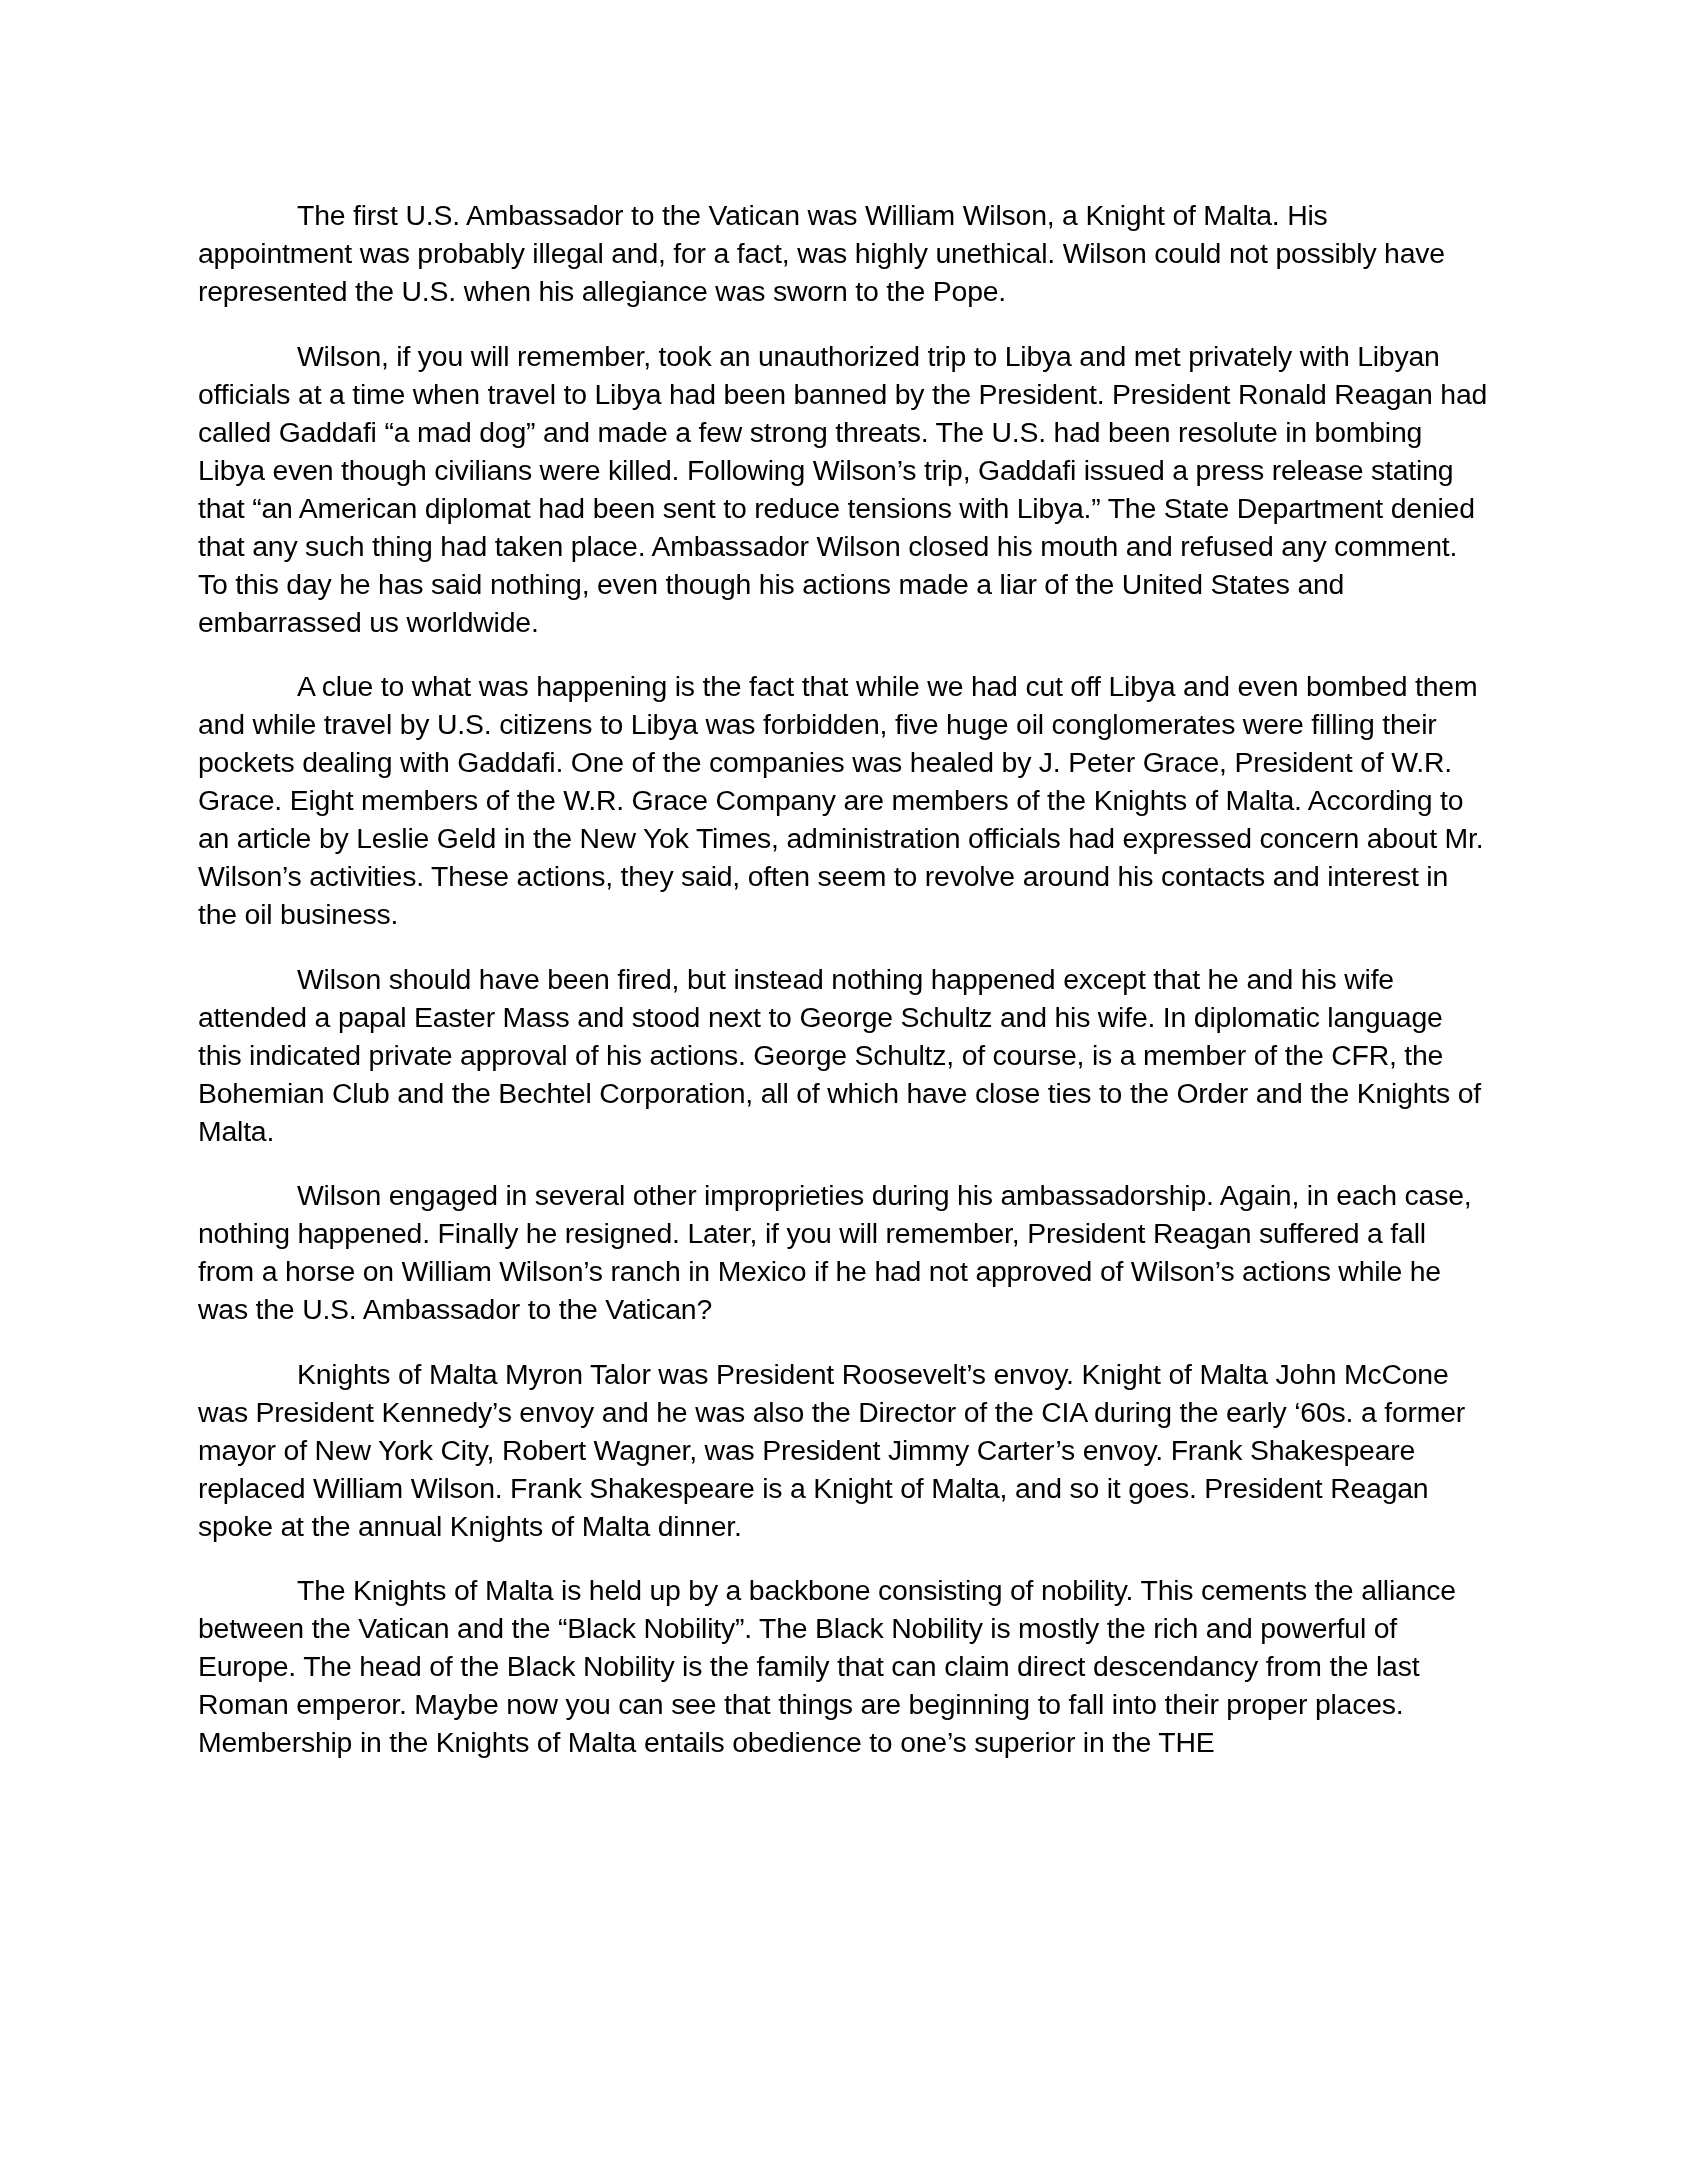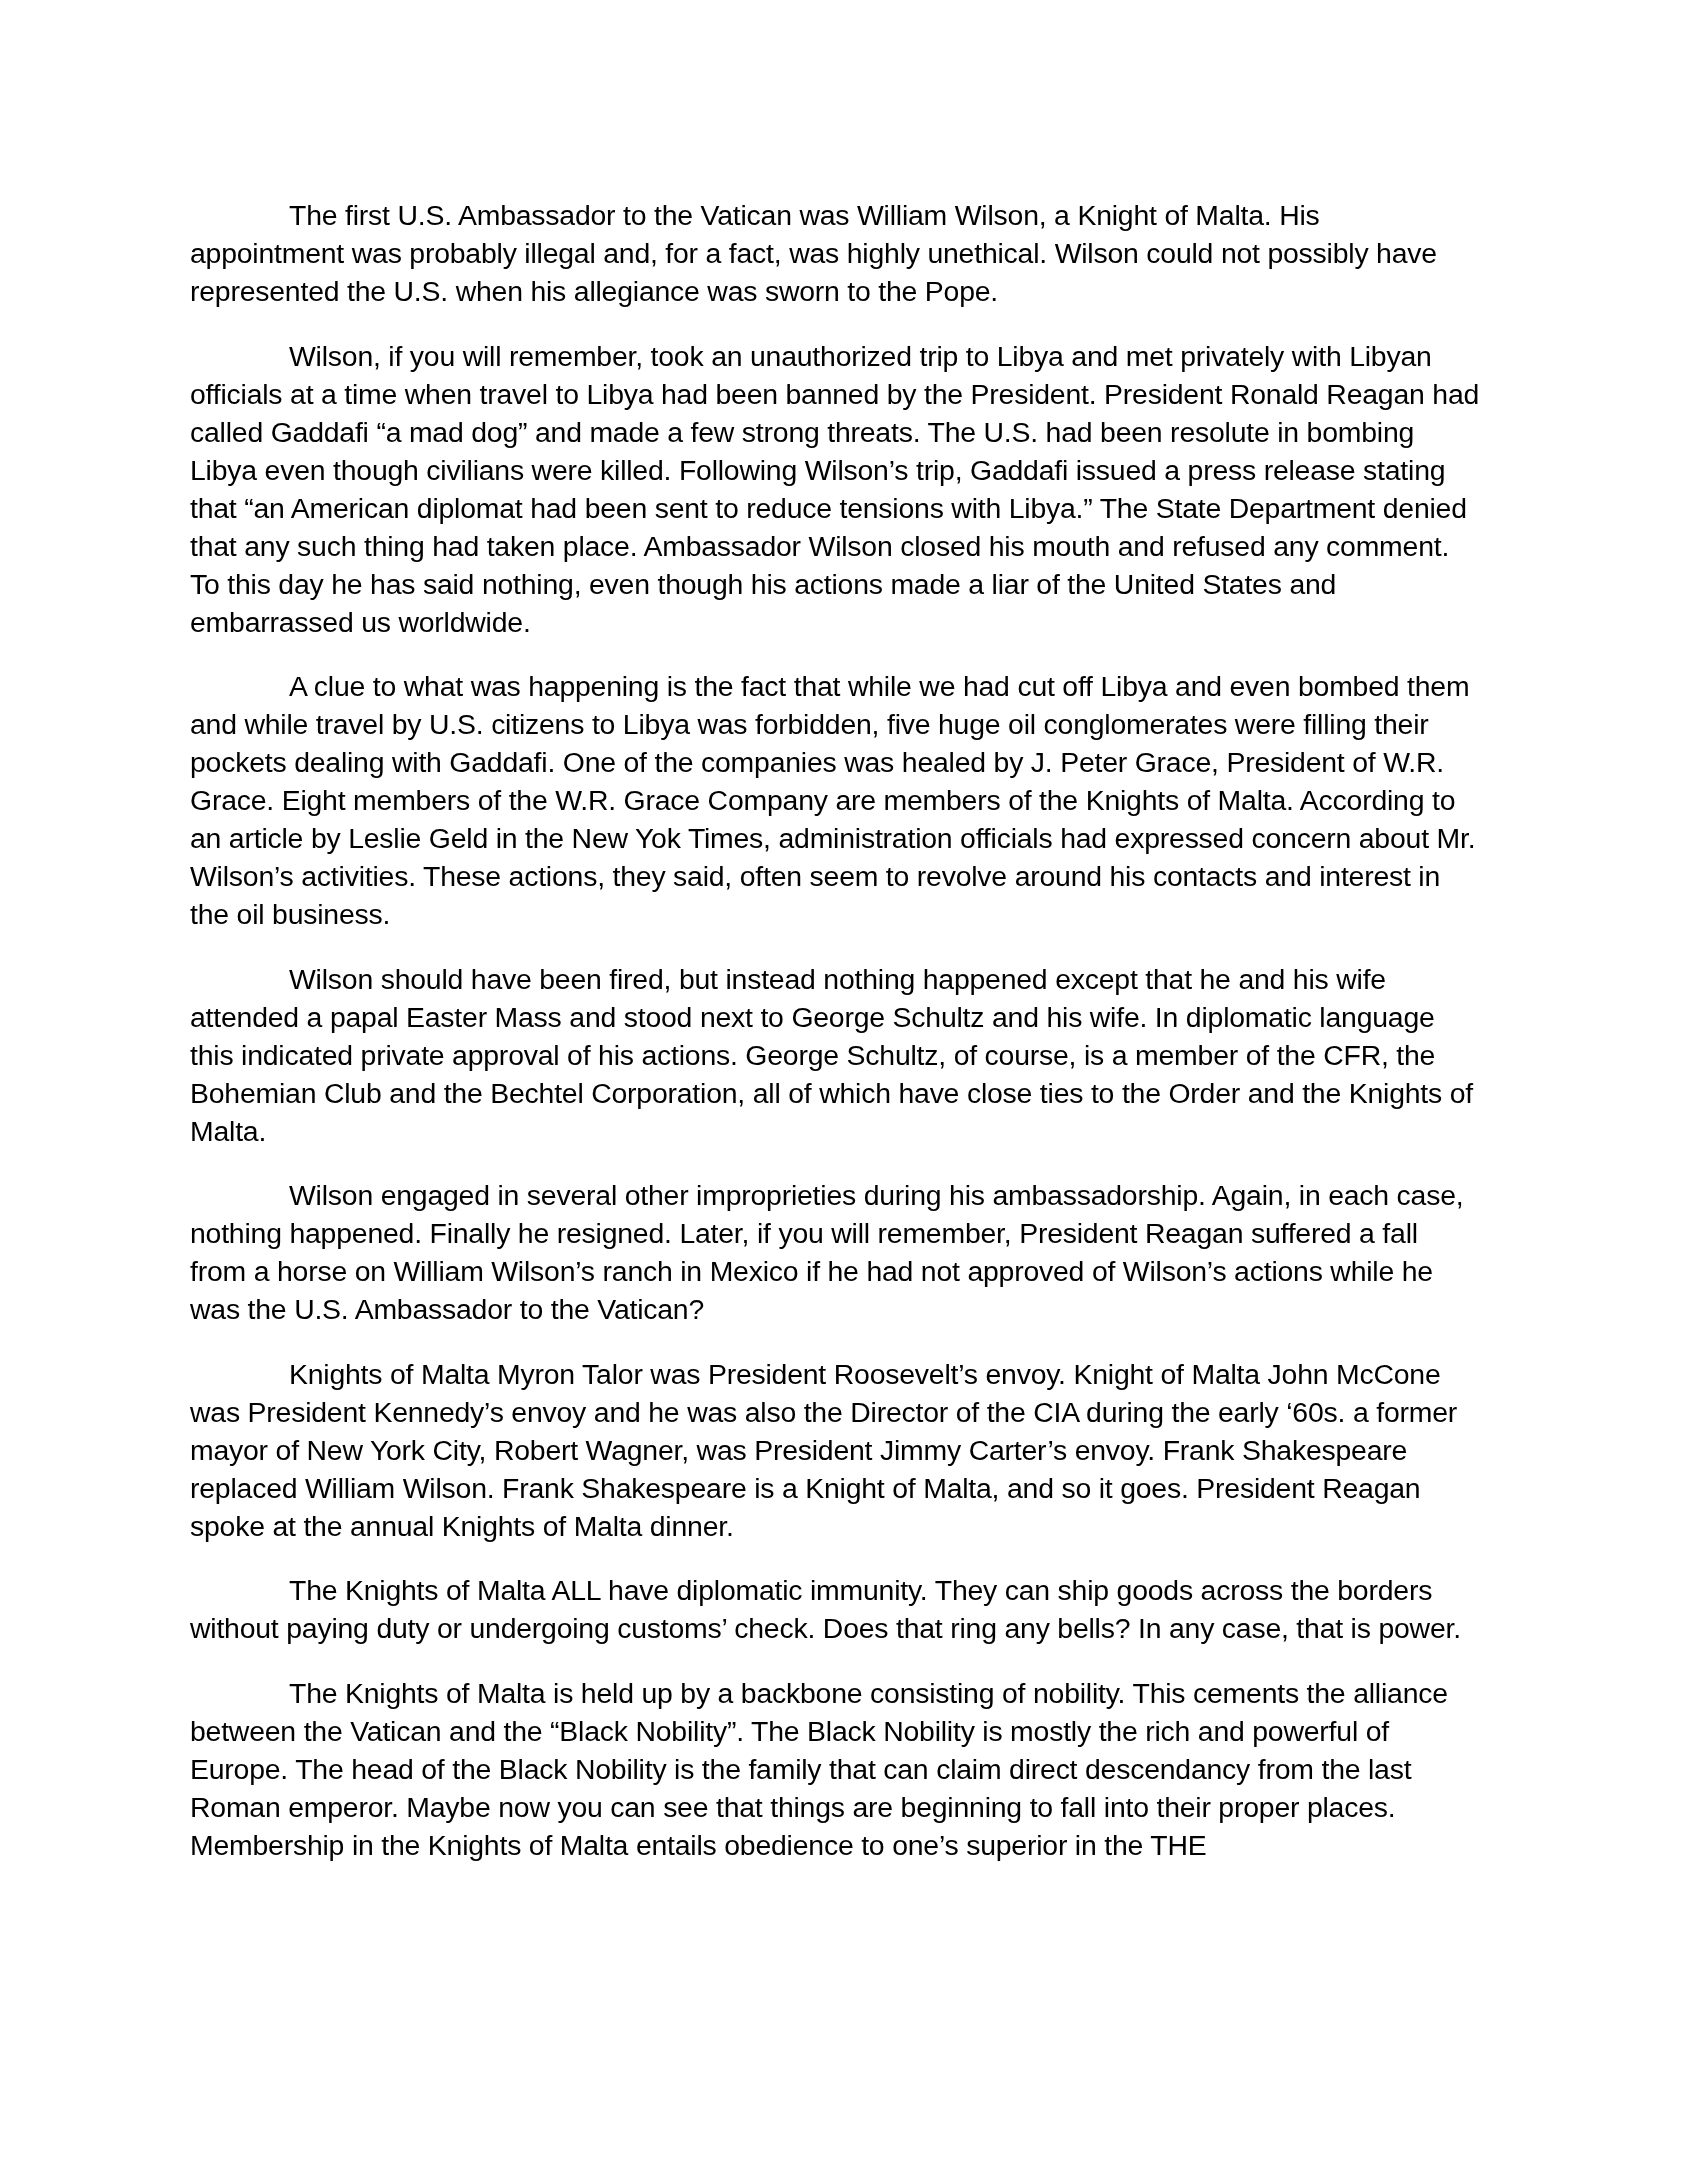--- a/index.html
+++ b/index.html
@@ -10,21 +10,21 @@
   .page {
     position: relative;
     width: 1687px;
     height: 2183px;
     background: #ffffff;
     overflow: hidden;
   }
   .content {
     position: absolute;
     top: 196px;
-    left: 190px;
+    left: 198px;
     width: 1290px;
   }
   .content p {
     margin: 0 0 26.5px 0;
     text-indent: 99px;
     font-family: "Liberation Sans", "DejaVu Sans", sans-serif;
     font-size: 28.4px;
     font-weight: 400;
     line-height: 38px;
     letter-spacing: -0.2px;
@@ -36,17 +36,16 @@
 <body>
 
 <div class="page">
   <div class="content">
     <p>The first U.S. Ambassador to the Vatican was William Wilson, a Knight of Malta. His appointment was probably illegal and, for a fact, was highly unethical. Wilson could not possibly have represented the U.S. when his allegiance was sworn to the Pope.</p>
     <p>Wilson, if you will remember, took an unauthorized trip to Libya and met privately with Libyan officials at a time when travel to Libya had been banned by the President. President Ronald Reagan had called Gaddafi “a mad dog” and made a few strong threats. The U.S. had been resolute in bombing Libya even though civilians were killed. Following Wilson’s trip, Gaddafi issued a press release stating that “an American diplomat had been sent to reduce tensions with Libya.” The State Department denied that any such thing had taken place. Ambassador Wilson closed his mouth and refused any comment. To this day he has said nothing, even though his actions made a liar of the United States and embarrassed us worldwide.</p>
     <p>A clue to what was happening is the fact that while we had cut off Libya and even bombed them and while travel by U.S. citizens to Libya was forbidden, five huge oil conglomerates were filling their pockets dealing with Gaddafi. One of the companies was healed by J. Peter Grace, President of W.R. Grace. Eight members of the W.R. Grace Company are members of the Knights of Malta. According to an article by Leslie Geld in the New Yok Times, administration officials had expressed concern about Mr. Wilson’s activities. These actions, they said, often seem to revolve around his contacts and interest in the oil business.</p>
     <p>Wilson should have been fired, but instead nothing happened except that he and his wife attended a papal Easter Mass and stood next to George Schultz and his wife. In diplomatic language this indicated private approval of his actions. George Schultz, of course, is a member of the CFR, the Bohemian Club and the Bechtel Corporation, all of which have close ties to the Order and the Knights of Malta.</p>
     <p>Wilson engaged in several other improprieties during his ambassadorship. Again, in each case, nothing happened. Finally he resigned. Later, if you will remember, President Reagan suffered a fall from a horse on William Wilson’s ranch in Mexico if he had not approved of Wilson’s actions while he was the U.S. Ambassador to the Vatican?</p>
     <p>Knights of Malta Myron Talor was President Roosevelt’s envoy. Knight of Malta John McCone was President Kennedy’s envoy and he was also the Director of the CIA during the early ‘60s. a former mayor of New York City, Robert Wagner, was President Jimmy Carter’s envoy. Frank Shakespeare replaced William Wilson. Frank Shakespeare is a Knight of Malta, and so it goes. President Reagan spoke at the annual Knights of Malta dinner.</p>
-    <p>The Knights of Malta ALL have diplomatic immunity. They can ship goods across the borders without paying duty or undergoing customs’ check. Does that ring any bells? In any case, that is power.</p>
     <p>The Knights of Malta is held up by a backbone consisting of nobility. This cements the alliance between the Vatican and the “Black Nobility”. The Black Nobility is mostly the rich and powerful of Europe. The head of the Black Nobility is the family that can claim direct descendancy from the last Roman emperor. Maybe now you can see that things are beginning to fall into their proper places. Membership in the Knights of Malta entails obedience to one’s superior in the THE</p>
   </div>
 </div>
 
 
 </body></html>

